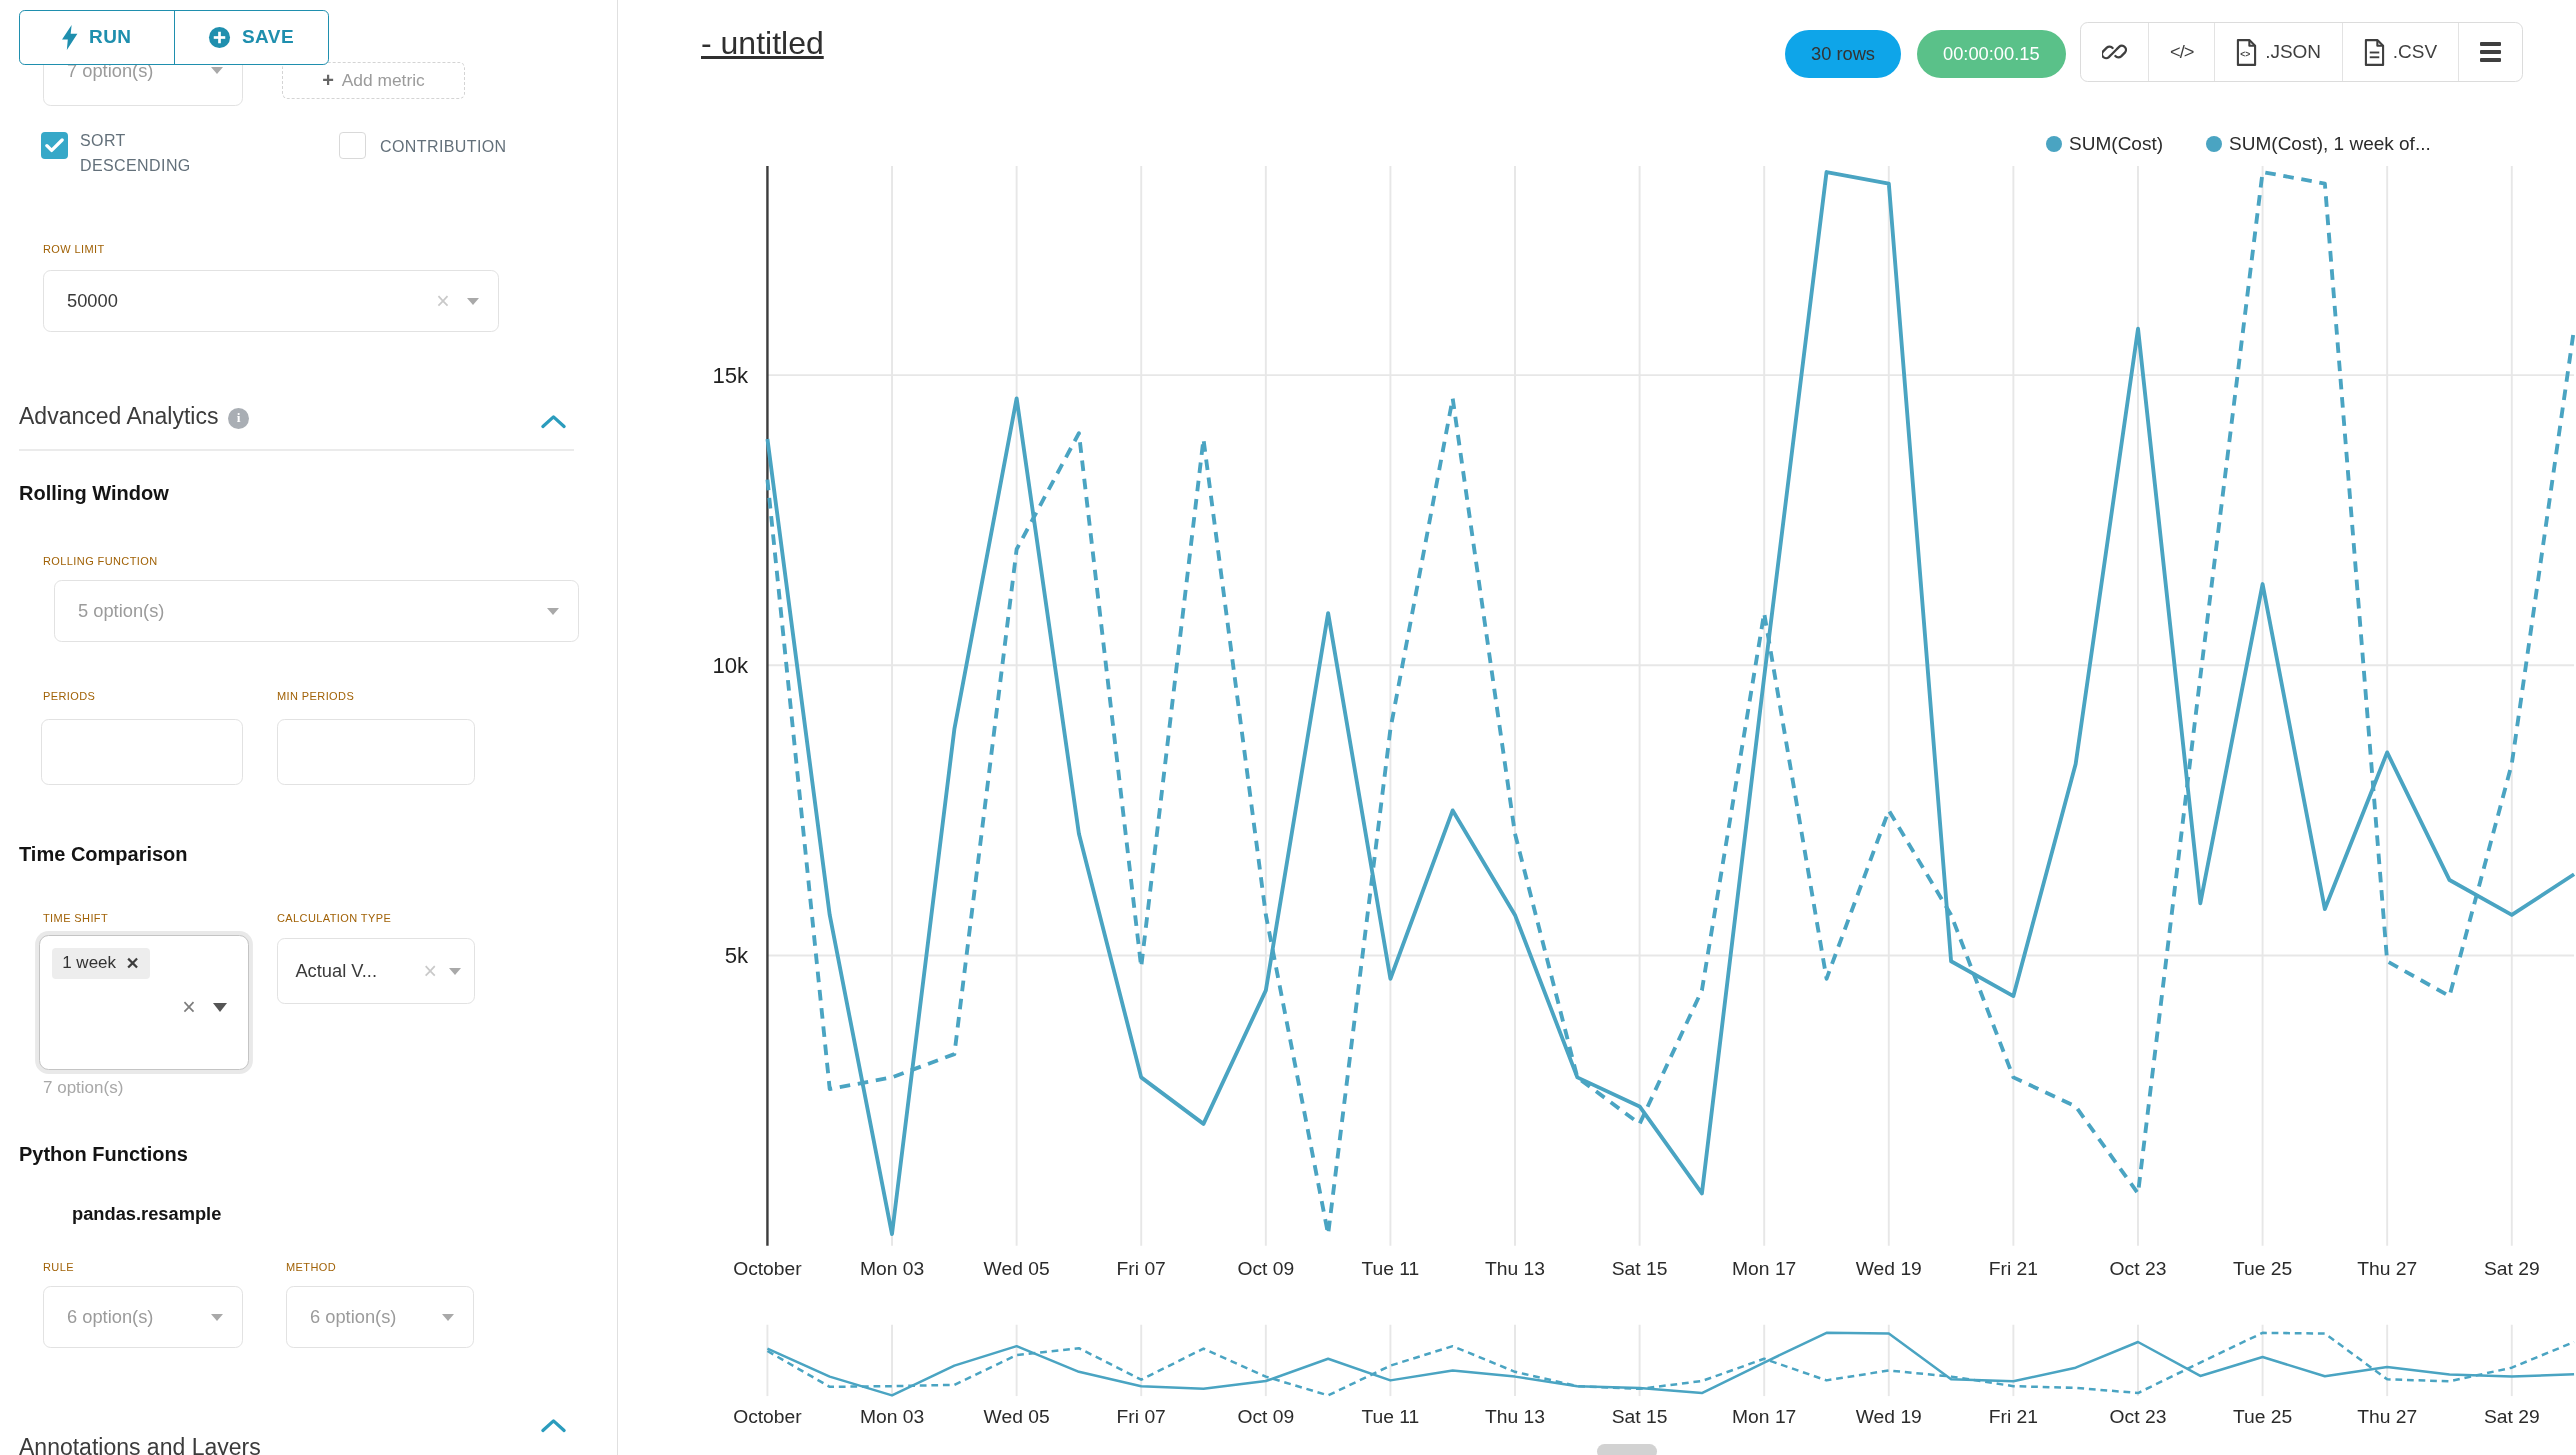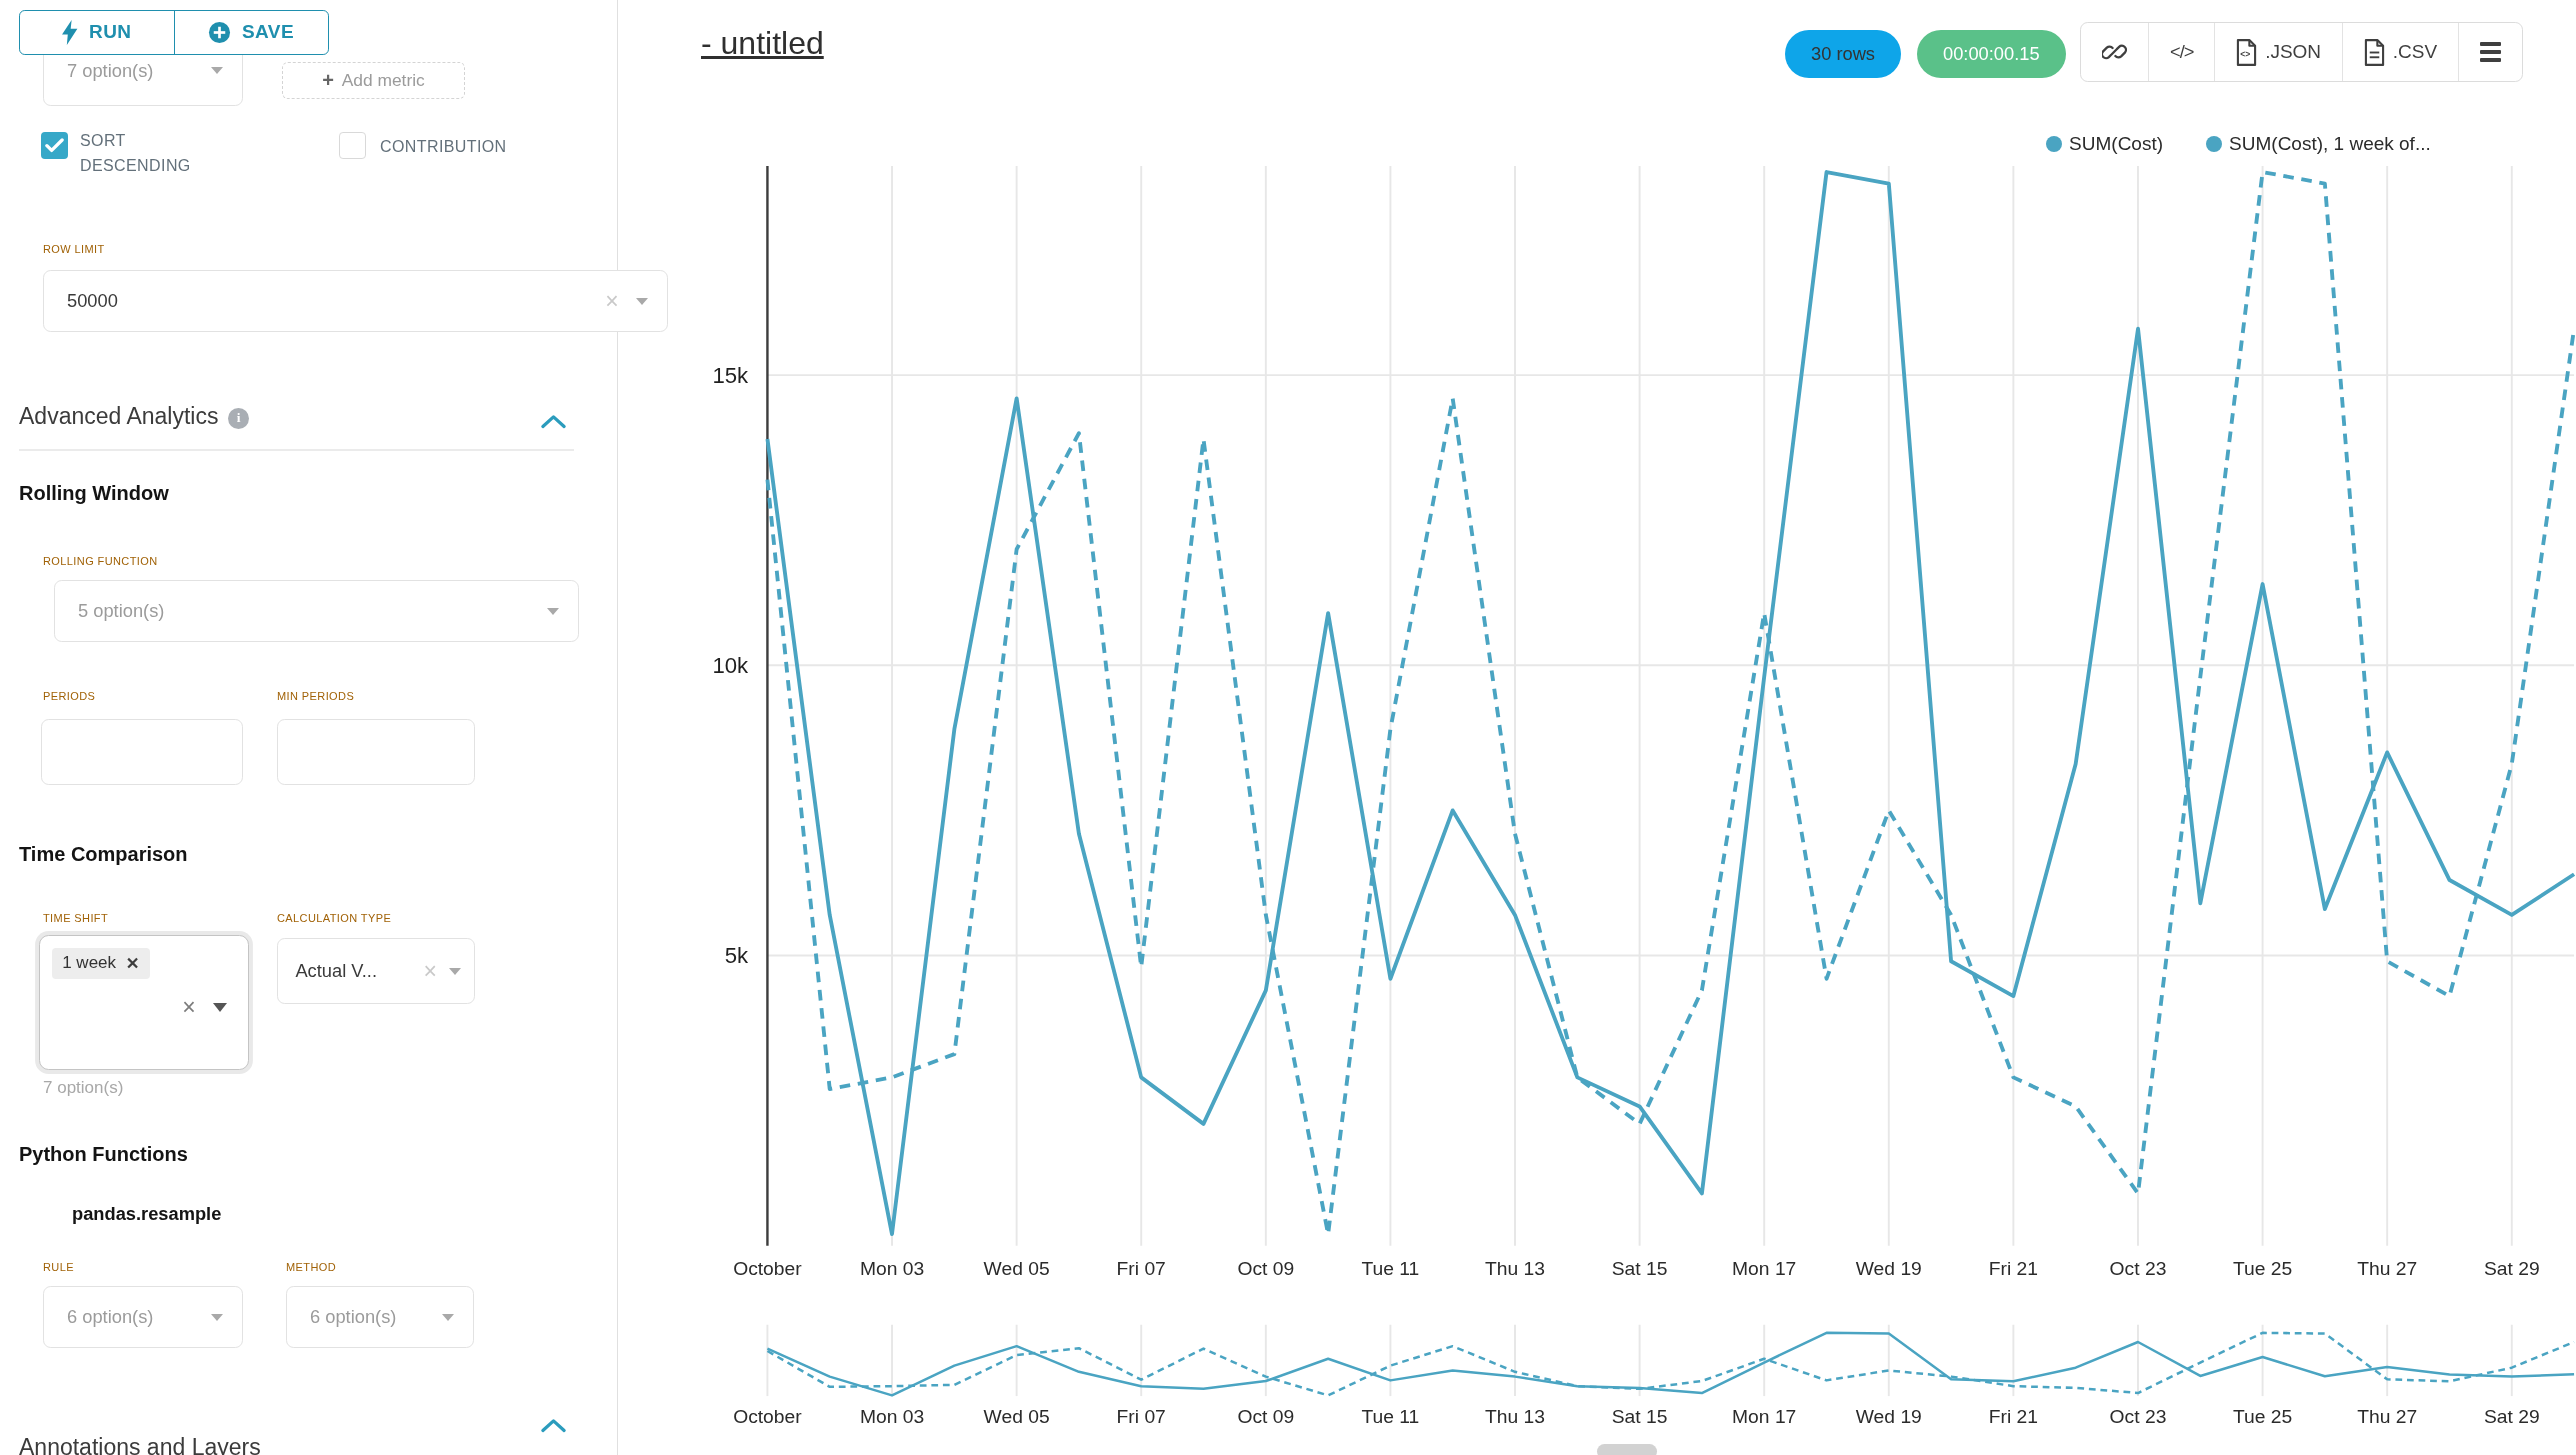--- a/index.html
+++ b/index.html
@@ -4,21 +4,21 @@
 <style>
   * { margin:0; padding:0; box-sizing:border-box; }
   html,body { background:#fff; }
   body { font-family:"Liberation Sans", sans-serif; }
   #app { position:relative; width:2576px; height:1456px; background:#fff; overflow:hidden; }
   .abs { position:absolute; }
 
   
   #sidebar { left:0; top:0; width:618px; height:1456px; border-right:1px solid #e0e0e0; background:#fff; }
 
-  .btn-group { left:19px; top:9.6px; width:310px; height:45px; display:flex; background:#fff;
+  .btn-group { left:19px; top:9.6px; width:310px; height:55px; display:flex; background:#fff;
                border:1.9px solid #1f8fae; border-radius:5.8px; z-index:5; }
   .btn { flex:1; display:flex; align-items:center; justify-content:center; gap:10.6px;
          color:#1f8fae; font-size:19px; font-weight:bold; letter-spacing:0.5px; cursor:pointer; }
   .btn + .btn { border-left:1.9px solid #1f8fae; }
 
   .select { background:#fff; border:1.9px solid #e2e2e2; border-radius:7.7px; display:flex; align-items:center; }
   .select .val { margin-left:23px; font-size:18.3px; color:#3a3a3a; flex:1; white-space:nowrap; overflow:hidden; }
   .select .val.placeholder { color:#9b9b9b; }
   .caret { width:0; height:0; border-left:6.7px solid transparent; border-right:6.7px solid transparent;
            border-top:7.7px solid #a9a9a9; margin-right:19px; }
@@ -116,21 +116,21 @@
       <svg width="19" height="15.4" viewBox="0 0 20 16">
         <polyline points="2,8 7,13 18,2" fill="none" stroke="#fff" stroke-width="3.5" stroke-linecap="round" stroke-linejoin="round"></polyline>
       </svg>
     </div>
     <div class="abs cb-label" style="left:80px; top:129px; width:125px;">SORT DESCENDING</div>
 
     <div class="abs checkbox unchecked" style="left:339px; top:132px;"></div>
     <div class="abs cb-label" style="left:380px; top:135px;">CONTRIBUTION</div>
 
     <div class="abs field-label" style="left:43px; top:243px;">ROW LIMIT</div>
-    <div class="abs select" style="left:43px; top:270px; width:625px; height:62px;">
+    <div class="abs select" style="left:43px; top:270px; width:456px; height:62px;">
       <span class="val">50000</span>
       <span class="clear-x">×</span>
       <span class="caret"></span>
     </div>
 
     <div class="abs section-title" style="left:19px; top:403px;"><span>Advanced Analytics</span><span class="info-icon">i</span></div>
     <svg class="abs" style="left:540px; top:413px;" width="27" height="17.4" viewBox="0 0 28 18">
       <polyline points="3,14 14,4 25,14" fill="none" stroke="#2b9cbd" stroke-width="3.4" stroke-linecap="round" stroke-linejoin="round"></polyline>
     </svg>
     <div class="abs hr" style="left:19px; top:449px; width:555px;"></div>

